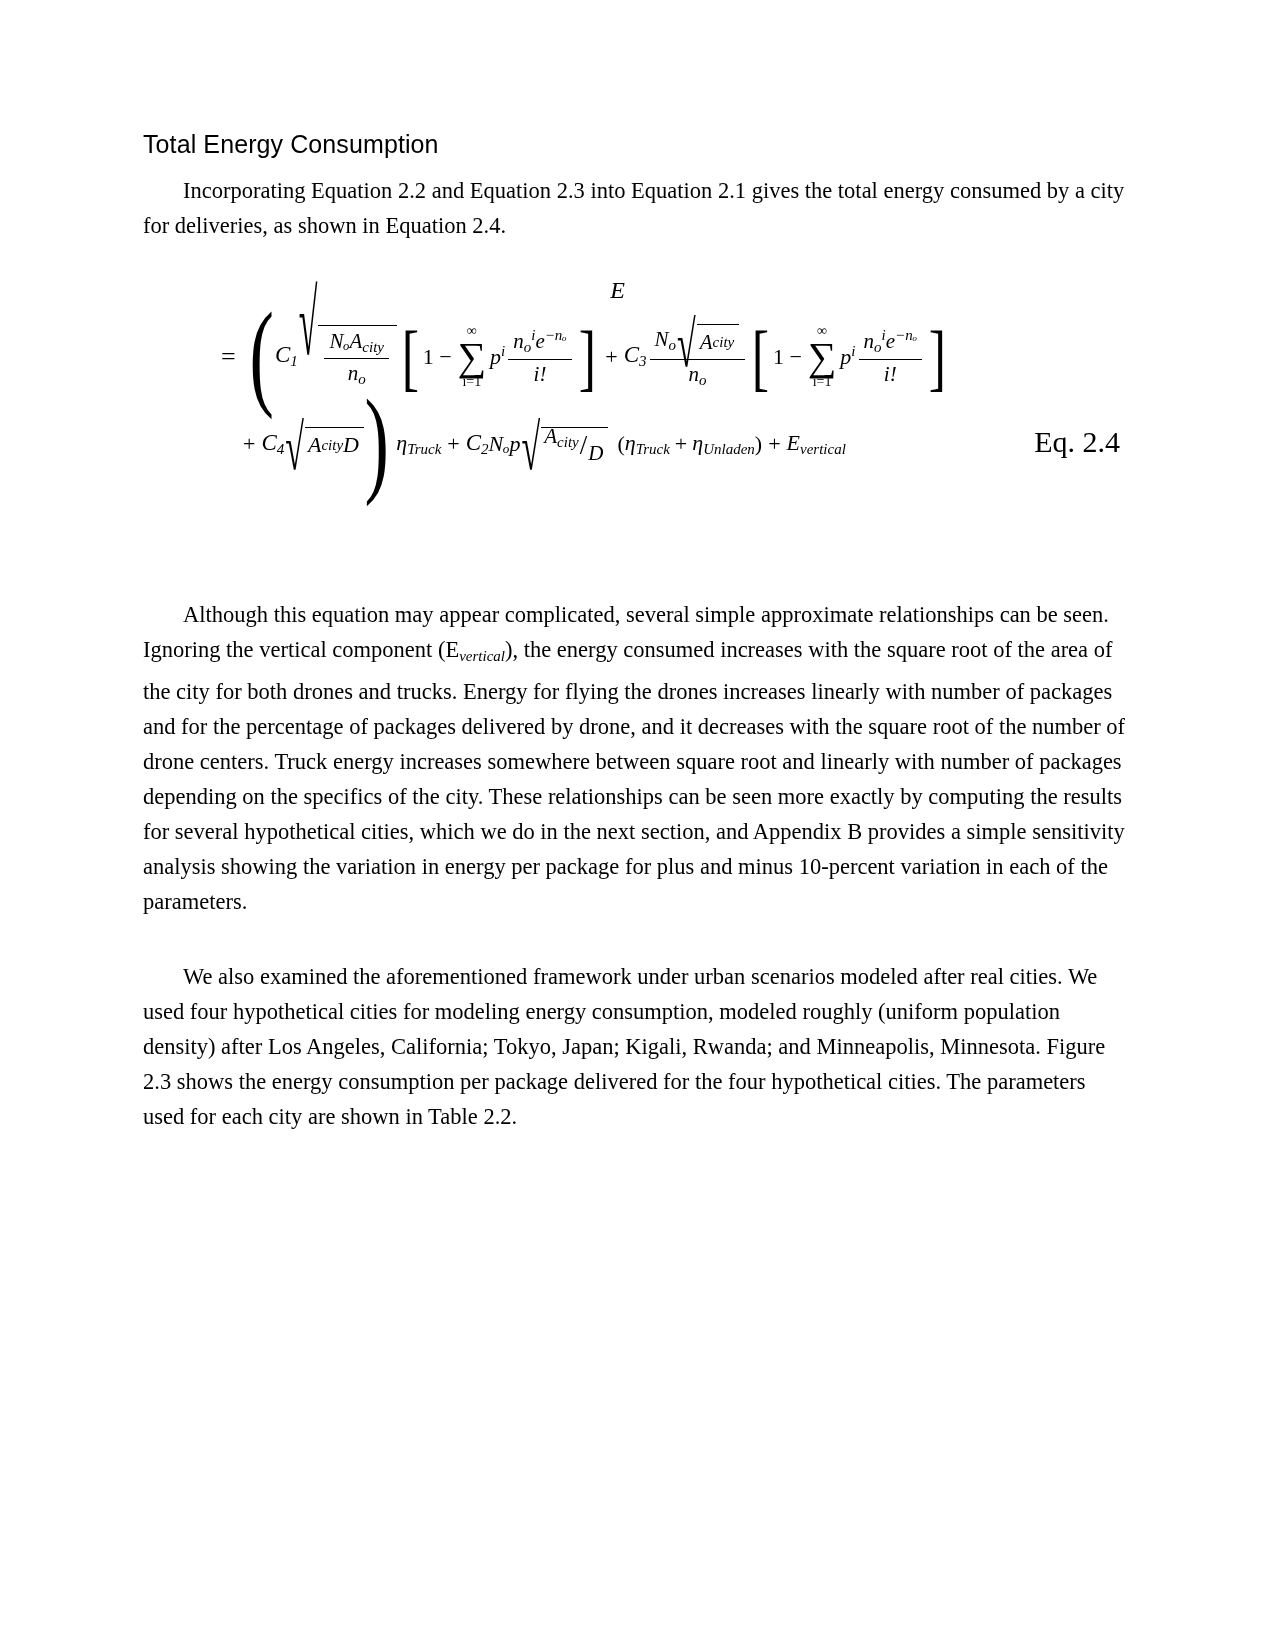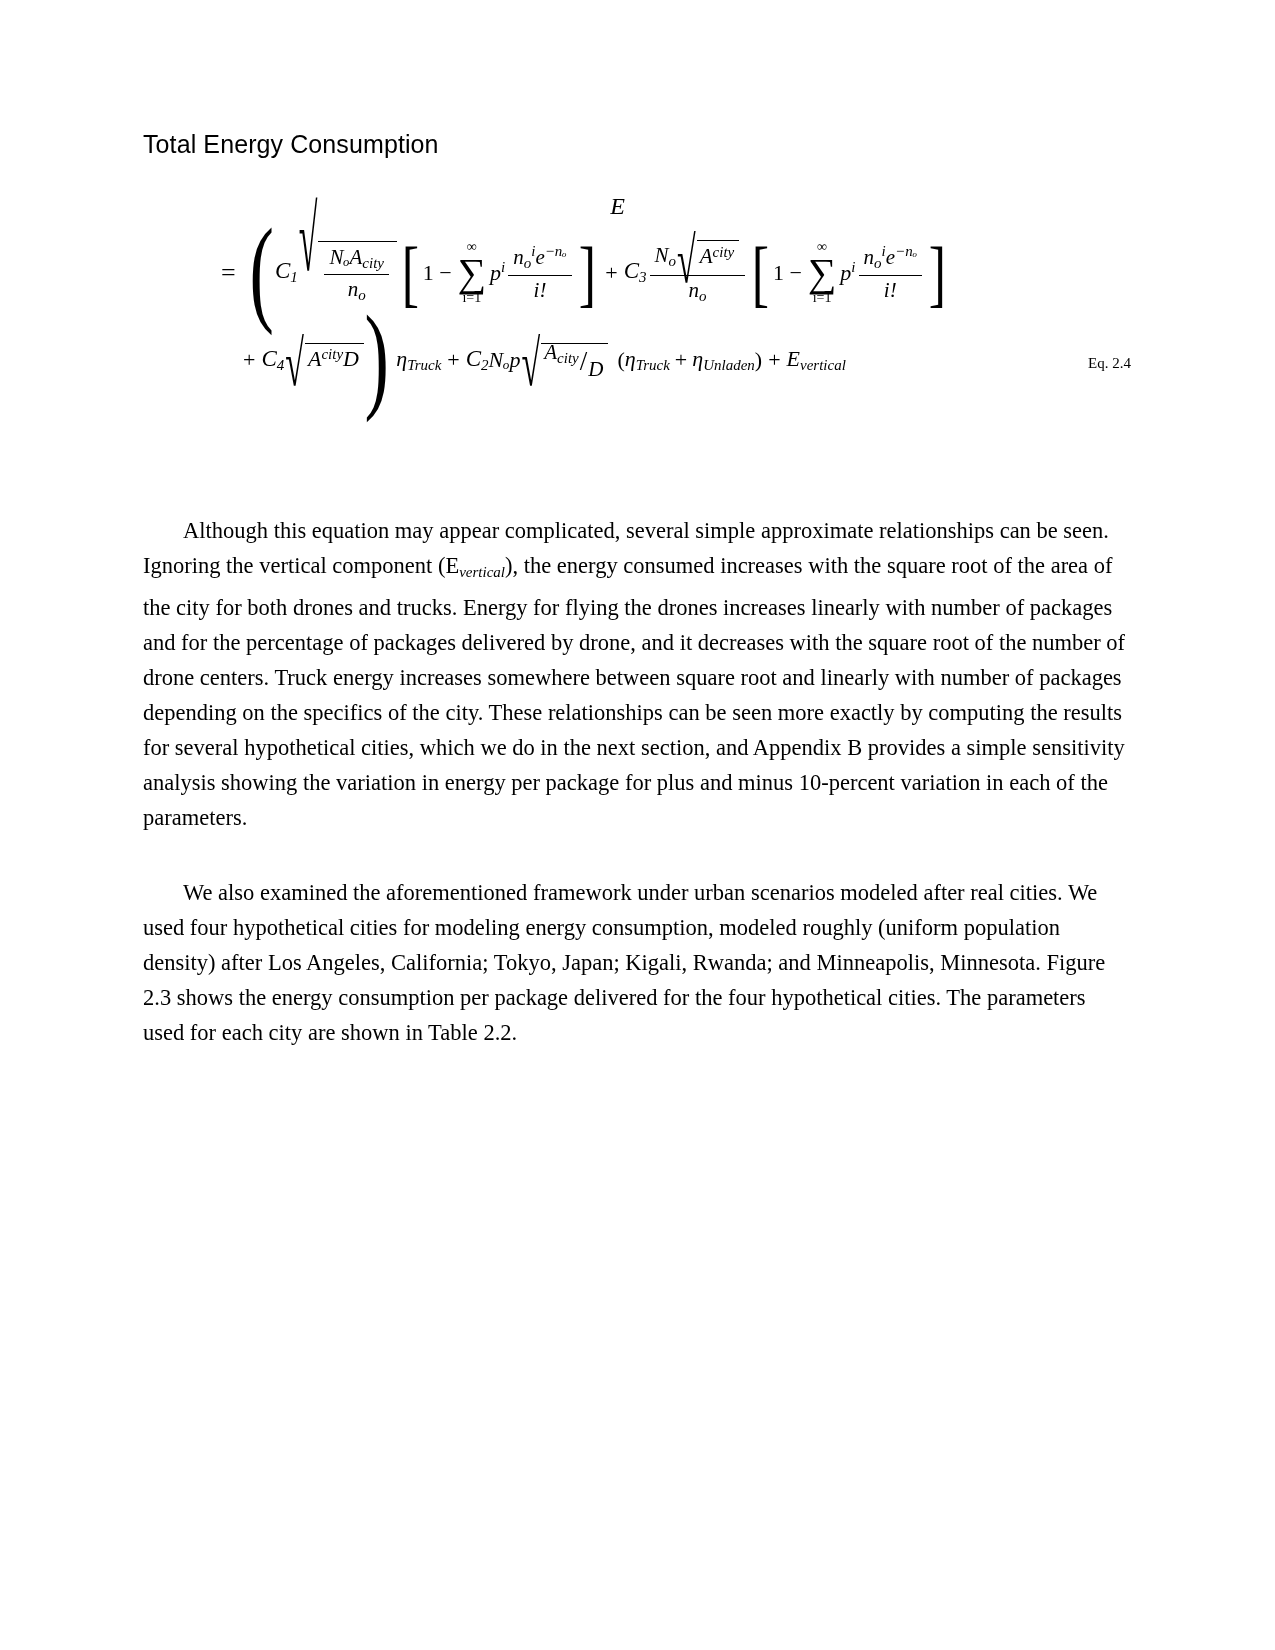--- a/index.html
+++ b/index.html
@@ -40,24 +40,23 @@
 
   
   .equation-block {
     position: relative;
     margin: 34px 0 0 0;
     min-height: 280px;
     font-family: "Liberation Serif", serif;
   }
   .eq-label {
     position: absolute;
-    right: 1px;
+    right: 12px;
     top: 148px;
-    font-size: 15px;
-    margin-top: 14px;
+    font-size: 30px;
   }
   .eq-E {
     text-align: center;
     font-style: italic;
     font-size: 24px;
     margin-left: -40px;
   }
   .eq-row {
     display: flex;
     align-items: center;
@@ -129,21 +128,21 @@
     transform: scaleY(1.9) translateY(2px);
     transform-origin: center;
     font-style: normal;
     margin-right: 1px;
   }
   .sqrt.big .radix { transform: scaleY(2.7) translateY(3px); }
   .sqrt .radicand {
     border-top: 1.4px solid #000;
     padding: 2px 5px 0 3px;
     display: inline-flex;
-    align-items: flex-start;
+    align-items: center;
   }
 
   
   .brk {
     font-size: 74px;
     line-height: 0.6;
     font-style: normal;
     display: inline-block;
     transform: scaleX(0.7);
     position: relative;
@@ -176,20 +175,21 @@
   .eta { font-style: italic; }
   .nowrap { white-space: nowrap; }
 </style>
 </head>
 <body>
 
 <div class="page">
 
   <h2 class="section-heading">Total Energy Consumption</h2>
 
+  <p class="body-text">Incorporating Equation 2.2 and Equation 2.3 into Equation 2.1 gives the total energy consumed by a city for deliveries, as shown in Equation 2.4.</p>
 
   <div class="equation-block">
 
     <div class="eq-label">Eq. 2.4</div>
 
     <div class="eq-E">E</div>
 
     <div class="eq-row eq-row1">
       <span class="eq-eq">=</span>
 

